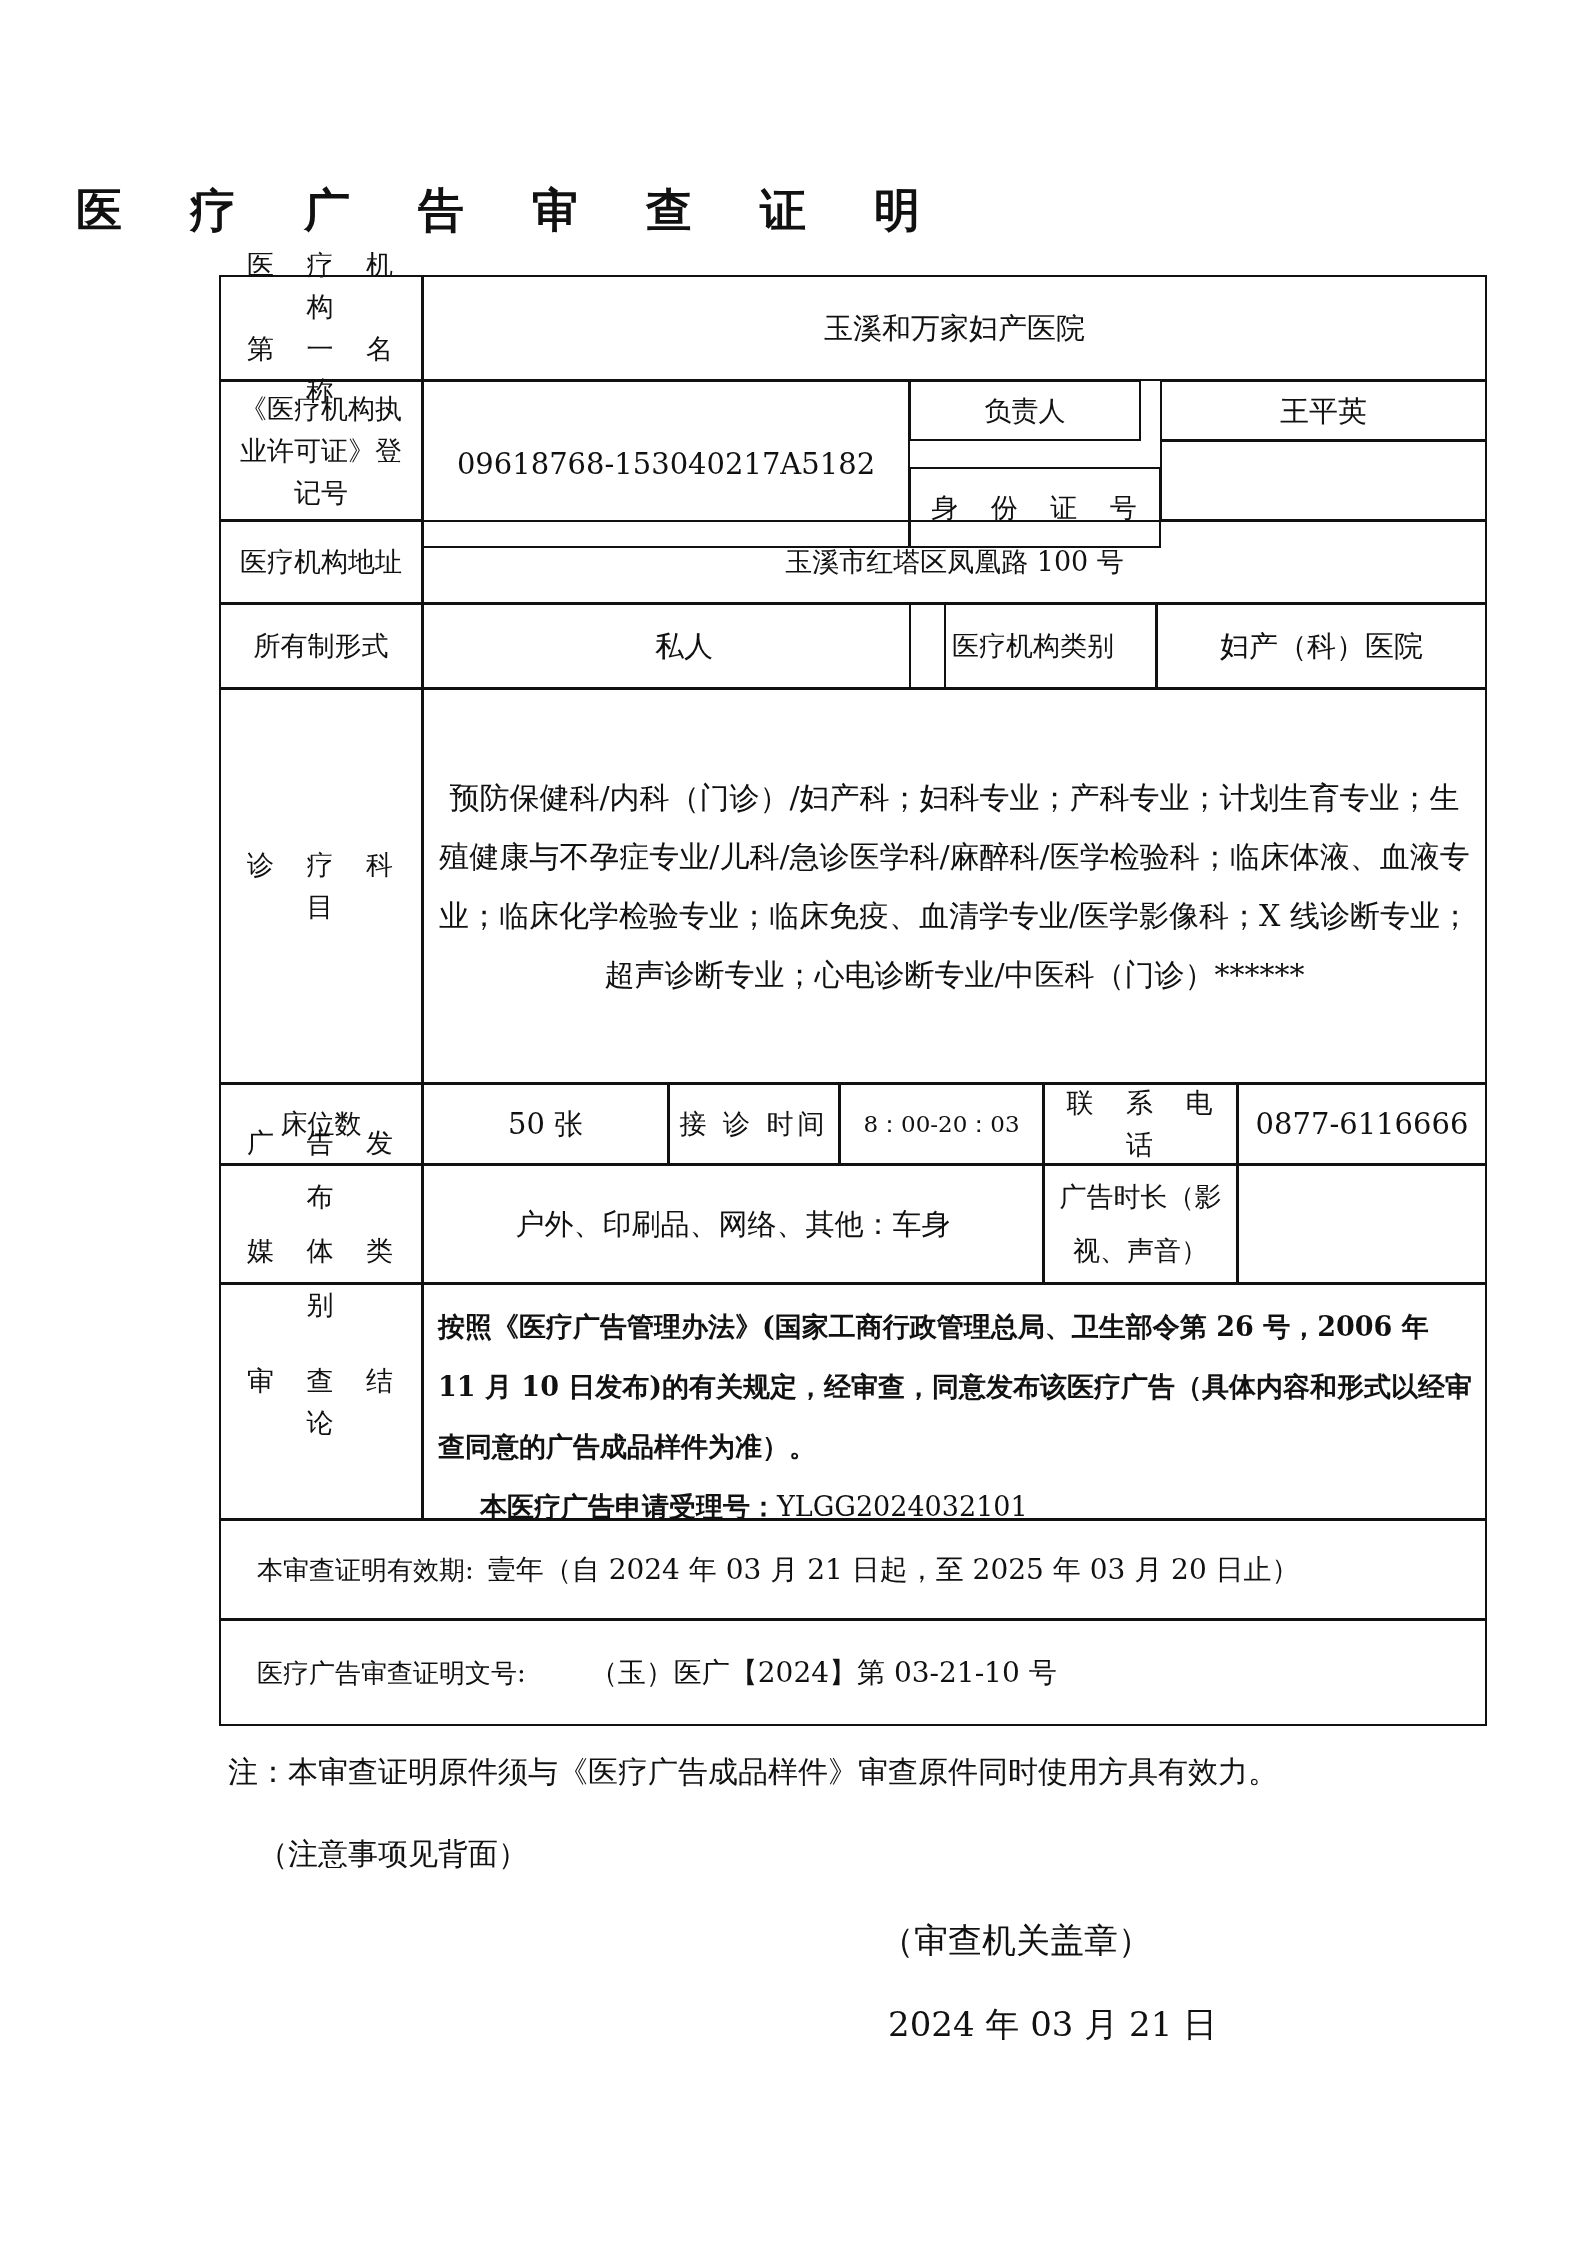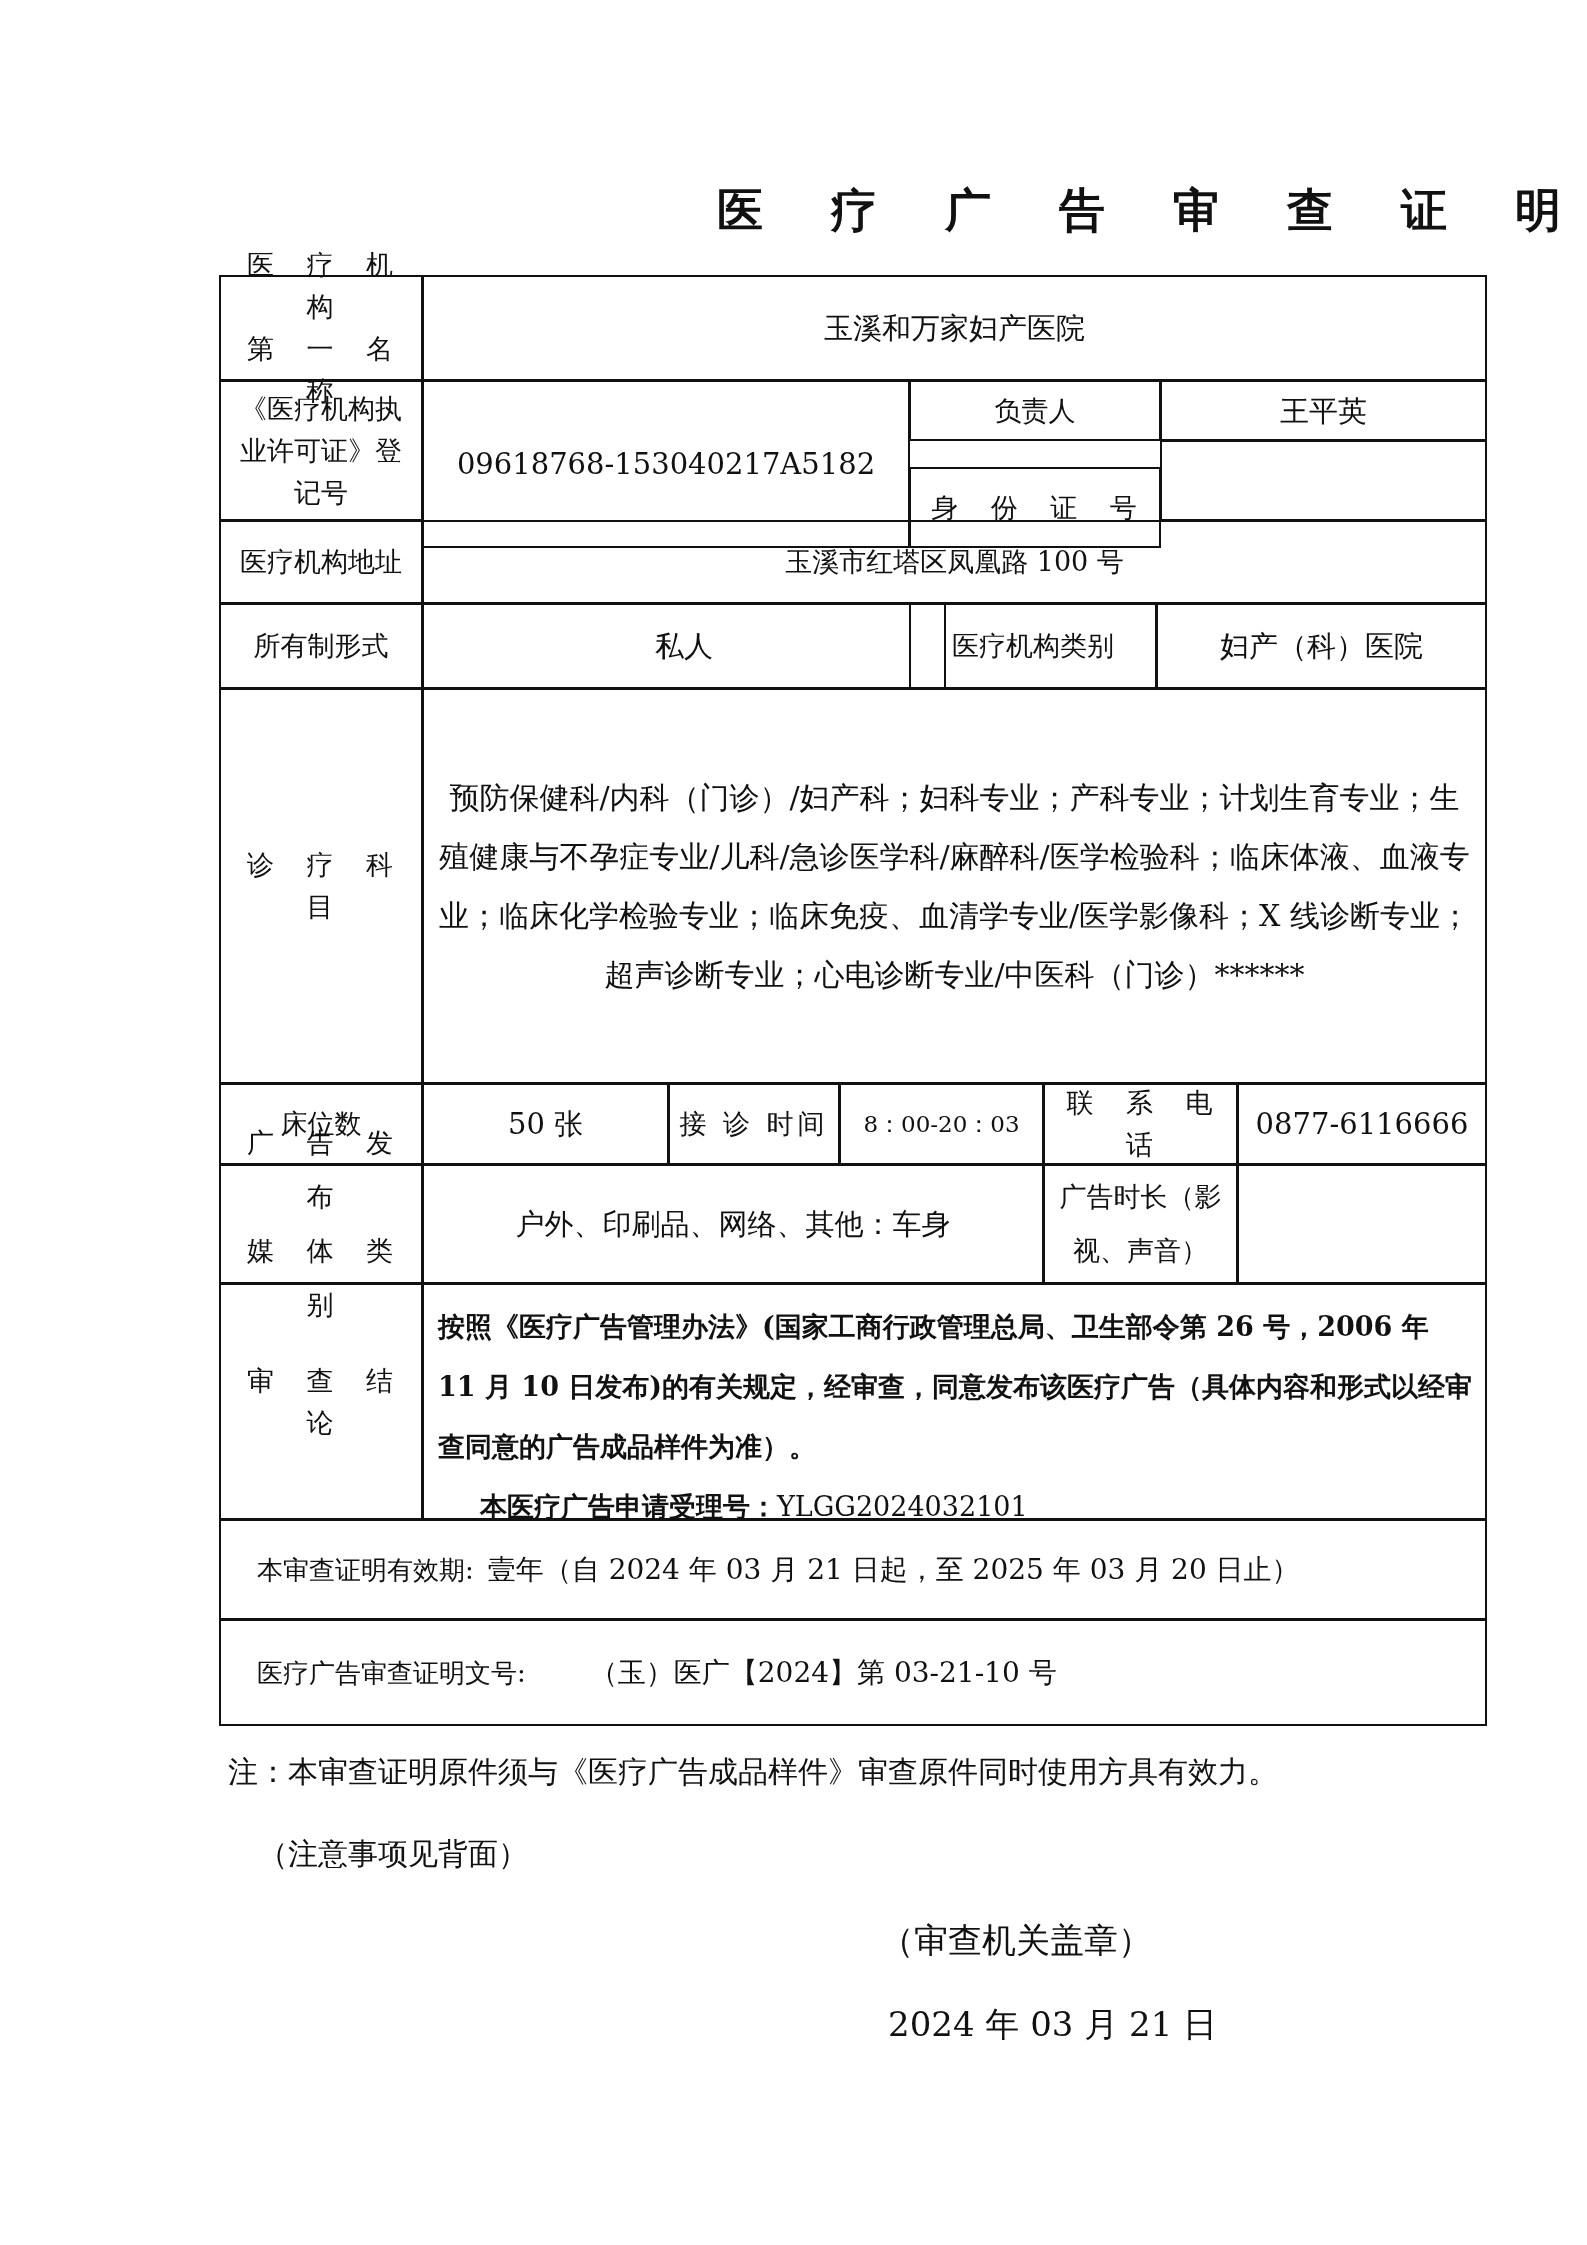--- a/index.html
+++ b/index.html
@@ -2,21 +2,21 @@
 <html><head>
 <meta charset="utf-8">
 <style>
   html, body { margin: 0; padding: 0; background: #ffffff; }
   body {
     width: 1587px; height: 2245px; position: relative; overflow: hidden;
     font-family: "DejaVu Serif", "Liberation Serif", serif; color: #111;
   }
   .title {
     position: absolute; left: 0; width: 1587px; top: 180px;
-    text-align: right; font-size: 46px; font-weight: bold; letter-spacing: 26px;
+    text-align: left; font-size: 46px; font-weight: bold; letter-spacing: 26px;
     font-family: "DejaVu Sans", sans-serif; padding-left: 76px; box-sizing: border-box;
   }
   .cell {
     position: absolute; box-sizing: border-box; border: 2px solid #111;
     display: flex; align-items: center; justify-content: center; text-align: center;
     font-size: 27px; line-height: 42px; margin-left: -1px; margin-top: -1px;
   }
   .lbl-spaced { letter-spacing: 12px; padding-left: 10px; }
   .val { font-size: 29px; }
   .scope { font-size: 30px; line-height: 59px; padding: 0 14px; text-align: center; }
@@ -36,21 +36,21 @@
   <div class="lbl-spaced">第 一 名 称</div>
 </div>
 <div class="cell val" style="left:423px;top:276px;width:1065px;height:106px;">玉溪和万家妇产医院</div>
 
 <div class="cell" style="left:220px;top:381px;width:204px;height:141px;flex-direction:column;">
   <div>《医疗机构执</div>
   <div>业许可证》登</div>
   <div>记号</div>
 </div>
 <div class="cell val" style="left:423px;top:381px;width:488px;height:168px;">09618768-153040217A5182</div>
-<div class="cell" style="left:910px;top:381px;width:252px;height:61px;">负责人</div>
+<div class="cell" style="left:910px;top:381px;width:232px;height:61px;">负责人</div>
 <div class="cell val" style="left:1161px;top:381px;width:327px;height:61px;">王平英</div>
 <div class="cell lbl-spaced" style="left:910px;top:427px;width:252px;height:81px;margin-top:40px;">身 份 证 号</div>
 <div class="cell val" style="left:1161px;top:441px;width:327px;height:81px;"></div>
 
 <div class="cell" style="left:220px;top:521px;width:204px;height:84px;">医疗机构地址</div>
 <div class="cell" style="left:423px;top:521px;width:1065px;height:84px;">玉溪市红塔区凤凰路 100 号</div>
 
 <div class="cell" style="left:220px;top:604px;width:204px;height:86px;">所有制形式</div>
 <div class="cell val" style="left:423px;top:604px;width:524px;height:86px;">私人</div>
 <div class="cell" style="left:910px;top:604px;width:248px;height:86px;">医疗机构类别</div>

